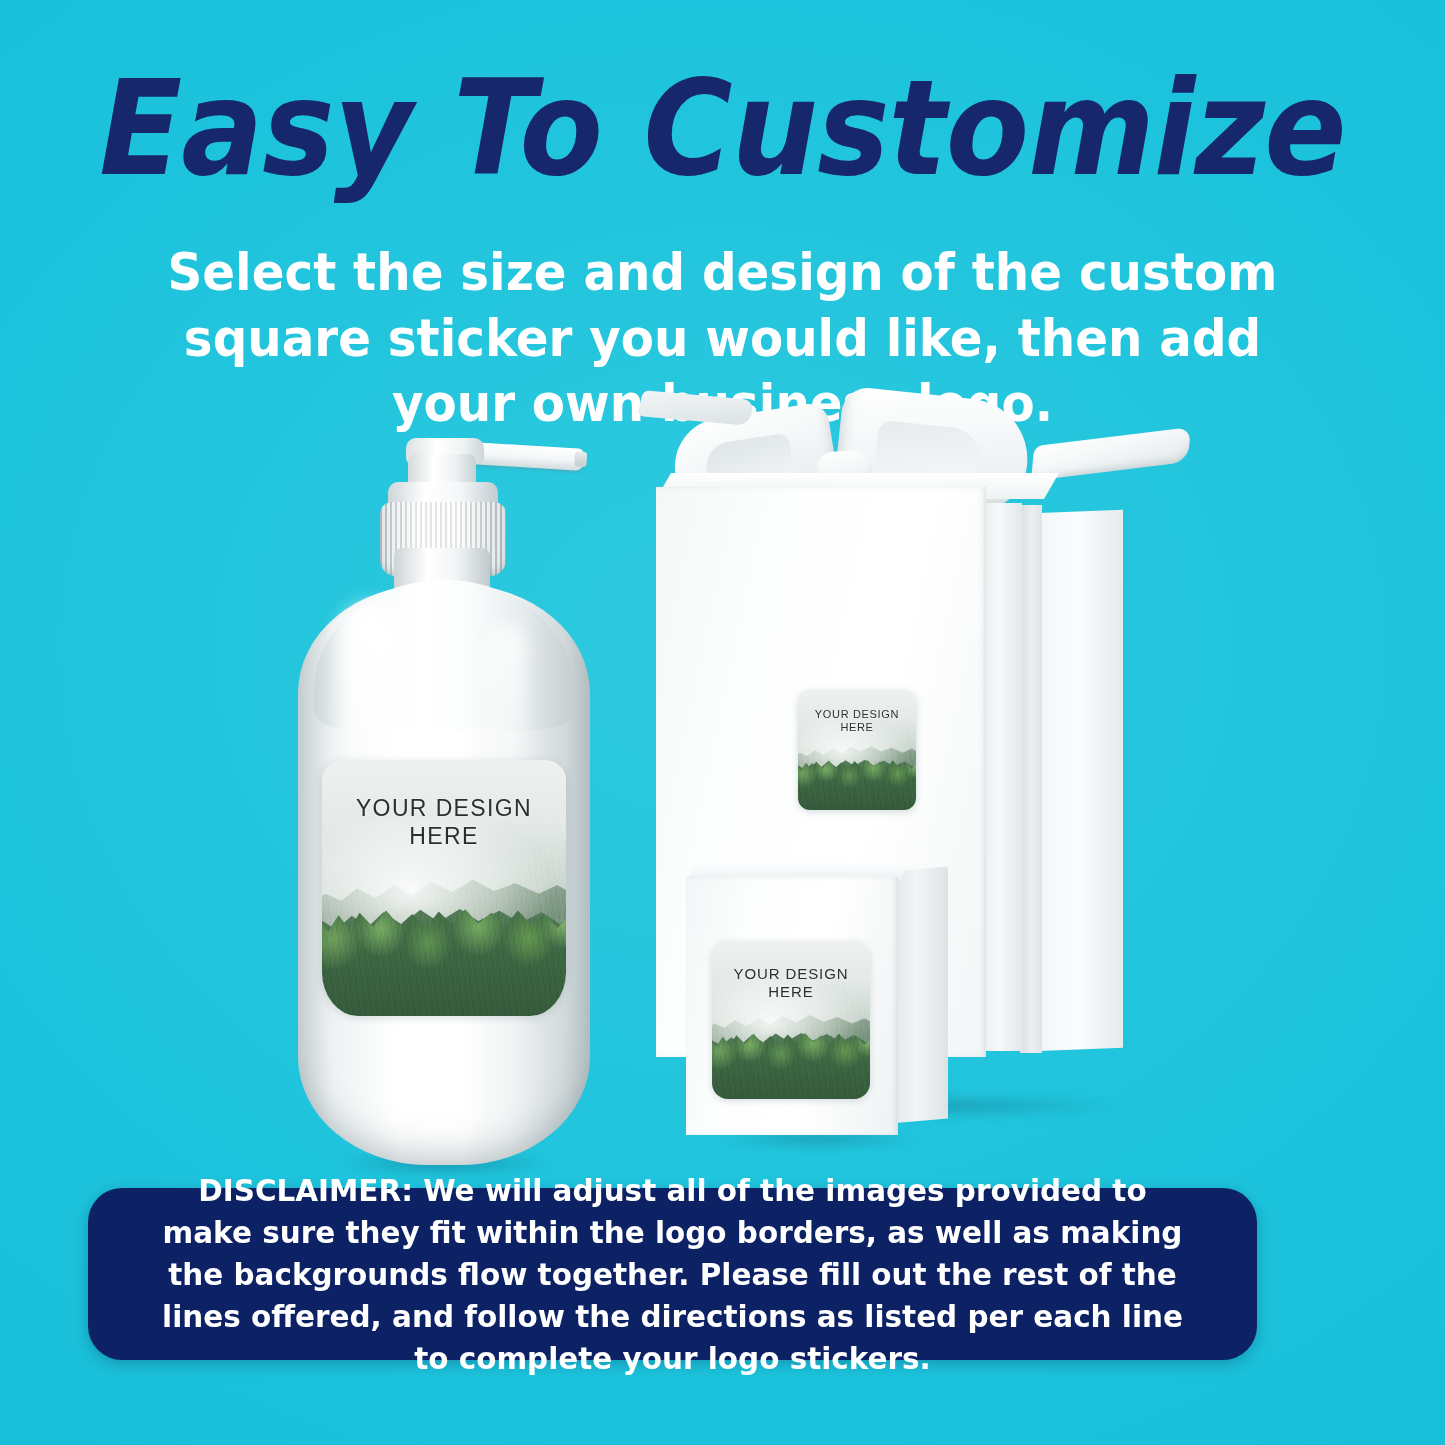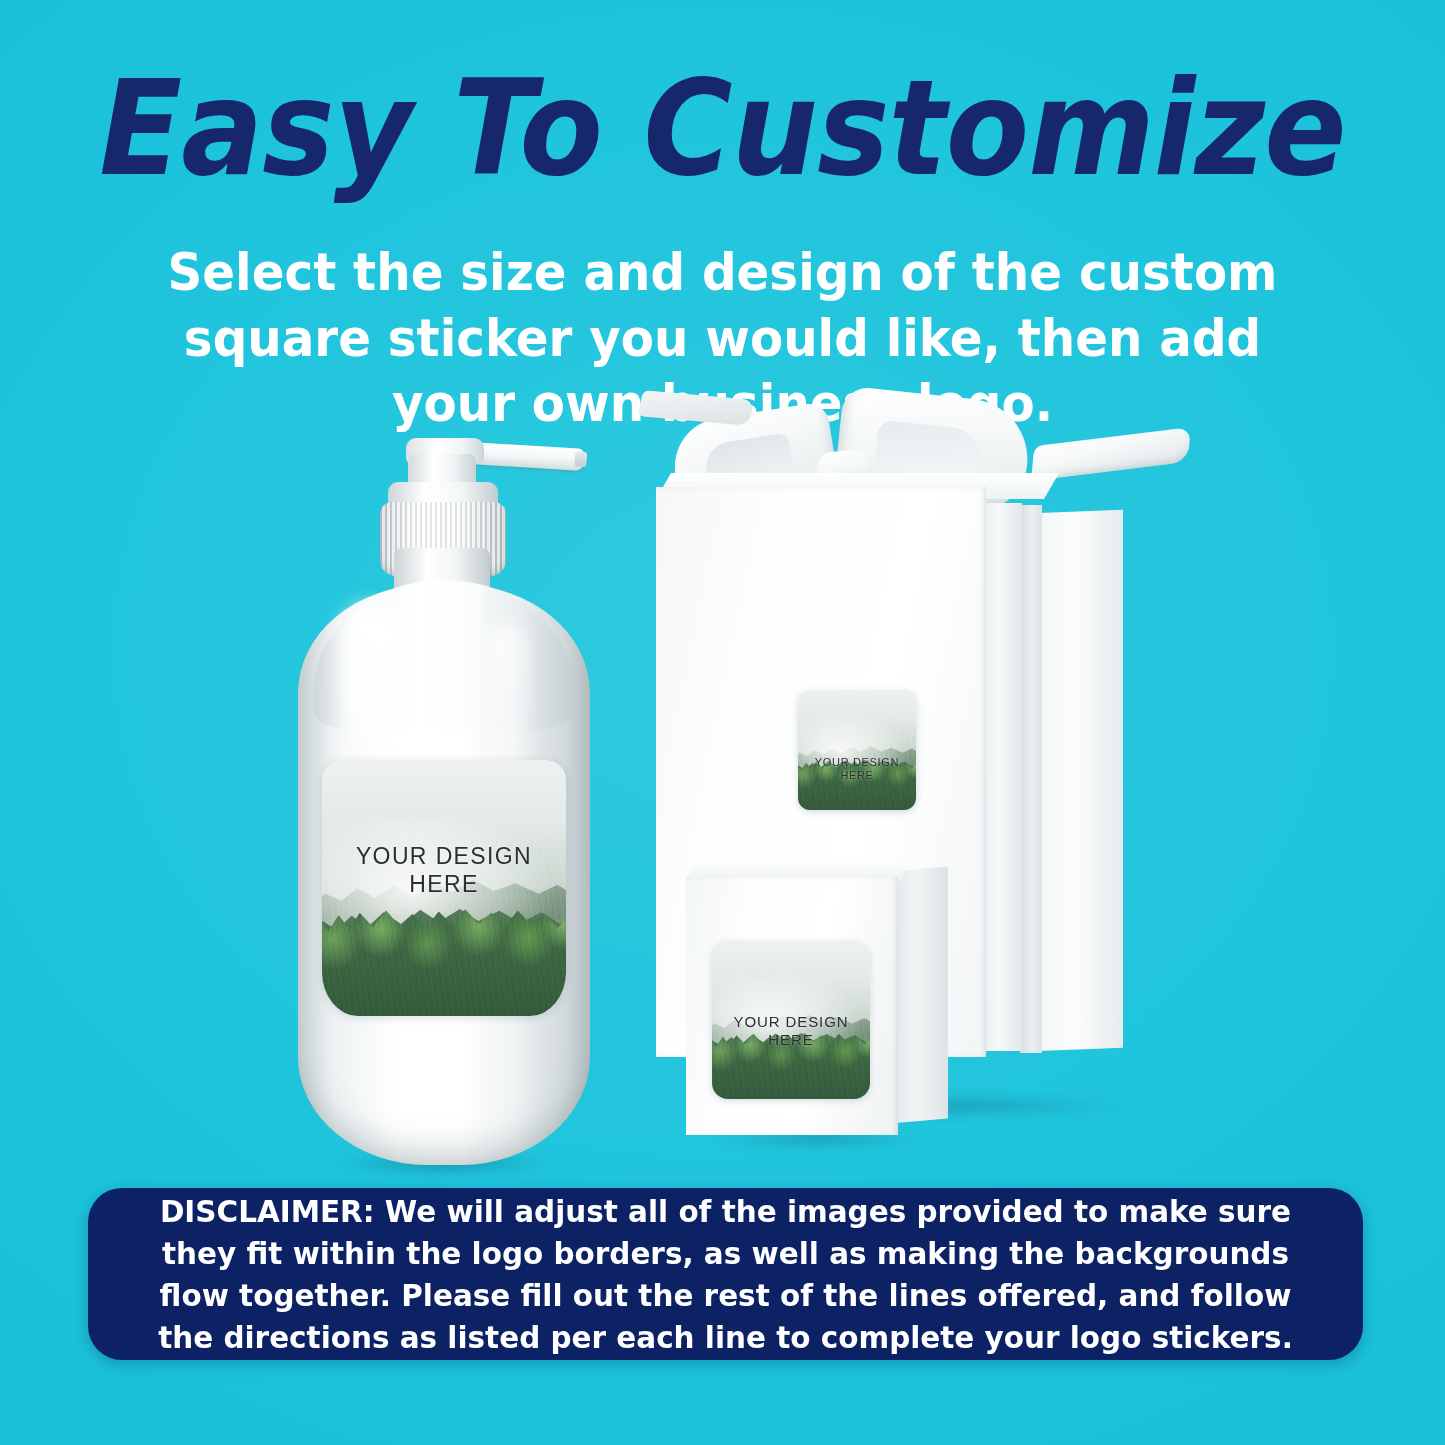--- a/index.html
+++ b/index.html
@@ -78,21 +78,20 @@
     mix-blend-mode:overlay;opacity:.55;
   }
   .forest .lbl{
     position:absolute;left:0;right:0;text-align:center;
     color:#2b2f31;
     font-family:"Liberation Sans", sans-serif;
     font-weight:400;
     letter-spacing:.06em;
     line-height:1.22;
     text-shadow:0 0 3px rgba(255,255,255,.5);
-    margin-top:48px;
   }
 
   
   #bottle{position:absolute;left:288px;top:430px;width:310px;height:740px;}
   .b-shadow{
     position:absolute;left:6px;bottom:-10px;width:300px;height:34px;
     background:radial-gradient(ellipse 50% 50% at 50% 50%, rgba(8,60,80,.34) 0%, rgba(8,60,80,0) 72%);
     filter:blur(5px);
   }
   .b-body{
@@ -270,21 +269,21 @@
   }
   .c-sticker{
     position:absolute;left:40px;top:86px;width:158px;height:158px;
     border-radius:16px;
     box-shadow:0 2px 7px rgba(60,90,100,.2);
   }
   .c-sticker .lbl{top:24px;font-size:15px;}
 
   
   #disclaimer{
-    position:absolute;left:88px;top:1188px;width:1275px;height:172px;
+    position:absolute;left:88px;top:1188px;width:1169px;height:172px;
     background:#0c2265;border-radius:34px;
     box-shadow:0 4px 14px rgba(5,25,60,.25);
     display:flex;align-items:center;justify-content:center;
   }
   .disc-text{
     color:#ffffff;text-align:center;
     font-family:"DejaVu Sans", sans-serif;
     font-weight:bold;
     font-size:31px;line-height:1.36;
     padding:0 34px;

